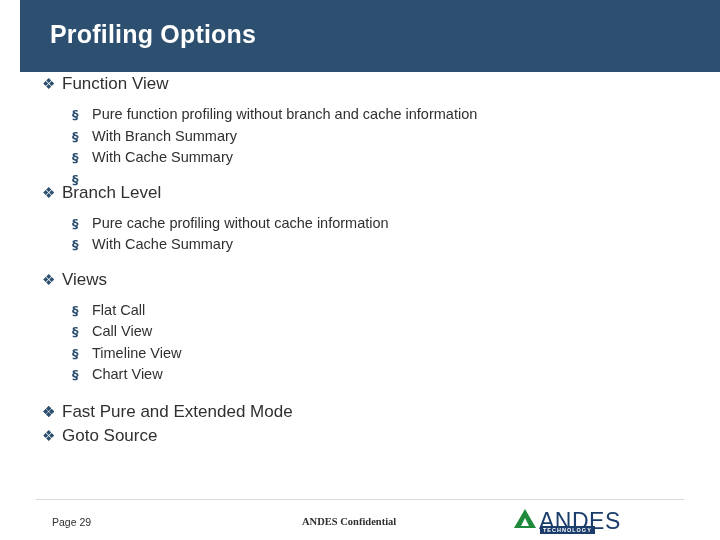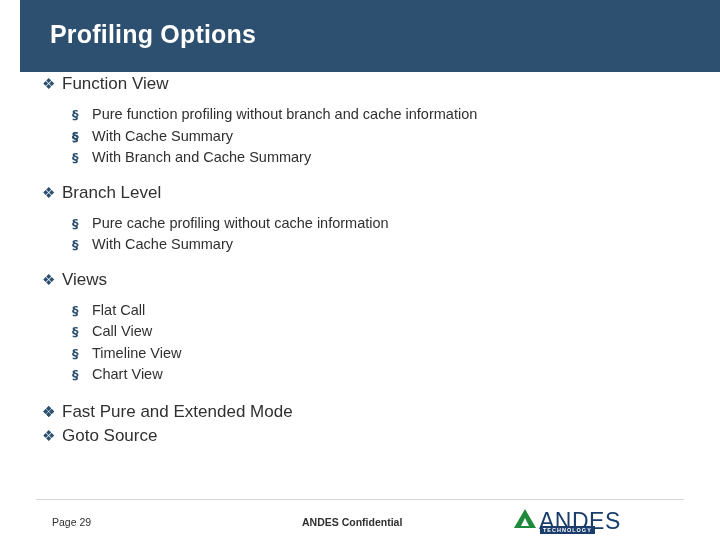--- a/index.html
+++ b/index.html
@@ -103,20 +103,21 @@
     font-size: 10.5px;
     color: #2f2f2f;
   }
   .confidential {
     position: absolute;
     left: 302px;
     top: 44px;
     font-size: 10.5px;
     color: #2f2f2f;
     font-weight: bold;
+    font-family: Liberation Serif, serif;
   }
   .logo {
     position: absolute;
     right: 22px;
     top: 36px;
     width: 96px;
     height: 28px;
   }
   .logo-mark {
     position: absolute;
@@ -172,28 +173,28 @@
       <span class="bullet">❖</span>
       <span>Function View</span>
     </div>
     <div class="gap-sm"></div>
     <div class="lvl2">
       <span class="bullet">§</span>
       <span>Pure function profiling without branch and cache information</span>
     </div>
     <div class="lvl2">
       <span class="bullet">§</span>
+      <span>With Branch Summary</span>
     </div>
     <div class="lvl2">
       <span class="bullet">§</span>
       <span>With Cache Summary</span>
     </div>
     <div class="lvl2">
       <span class="bullet">§</span>
-      <span>With Branch and Cache Summary</span>
     </div>
 
     <div class="gap-md"></div>
 
     <div class="lvl1">
       <span class="bullet">❖</span>
       <span>Branch Level</span>
     </div>
     <div class="gap-sm"></div>
     <div class="lvl2">

